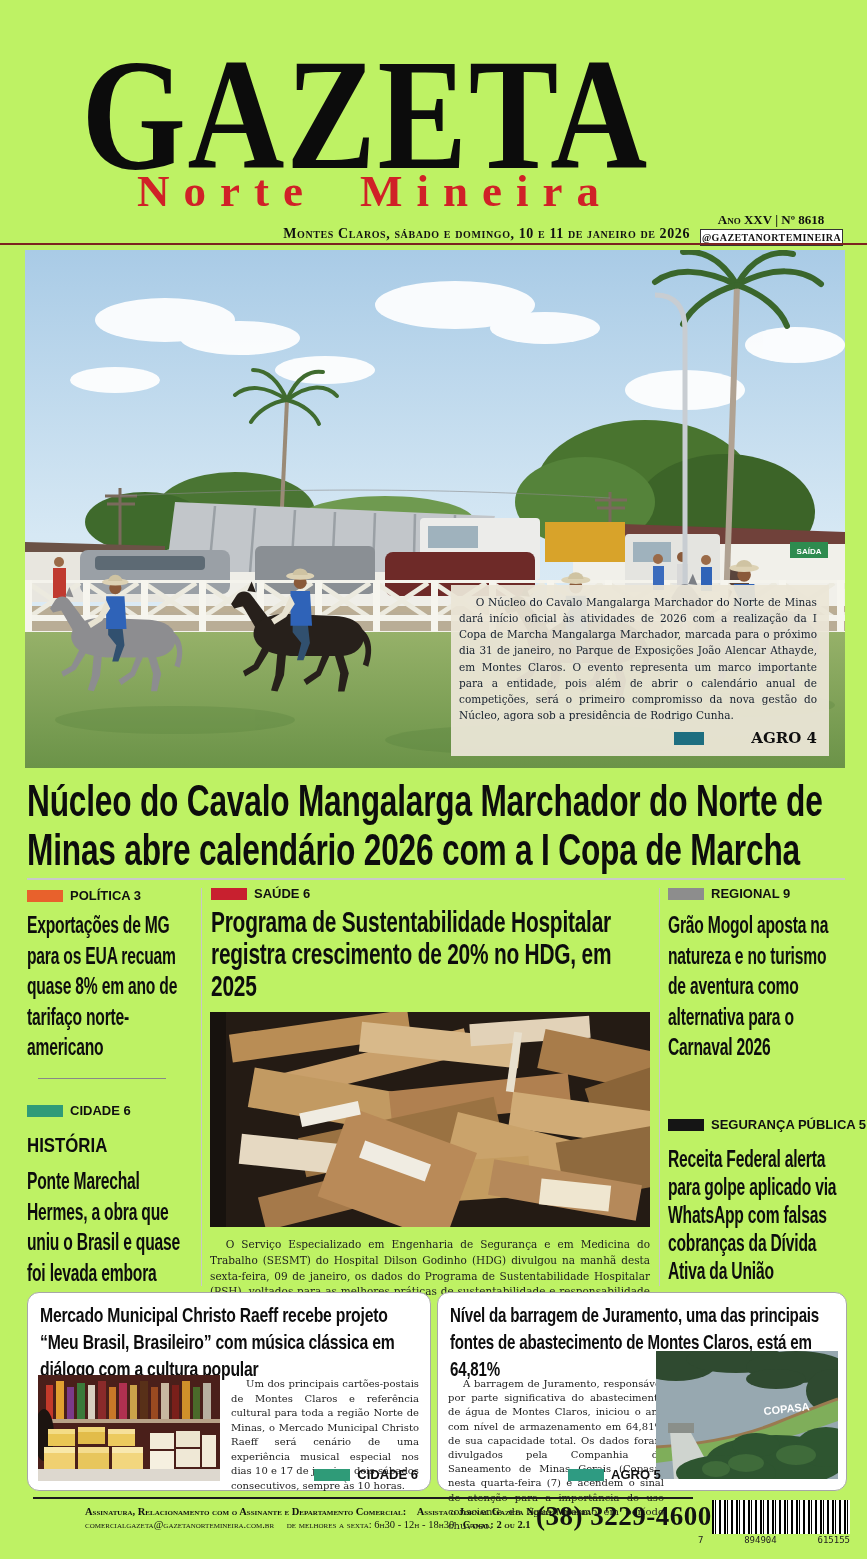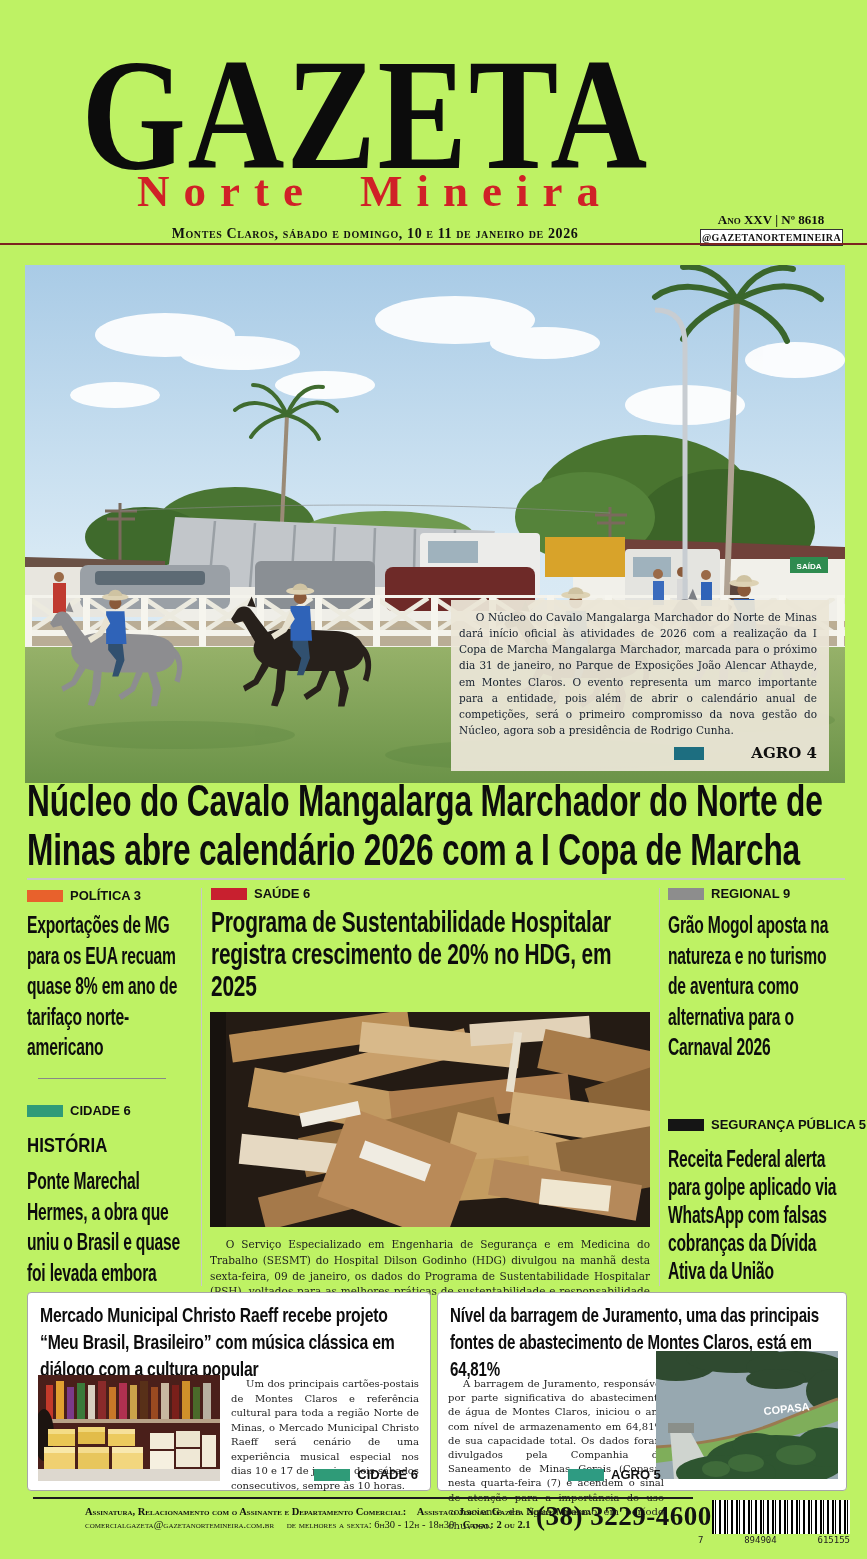--- a/index.html
+++ b/index.html
@@ -6,34 +6,34 @@
   #page{position:relative;width:867px;height:1559px;background:#bef264;margin:0 auto;overflow:hidden;
         font-family:"Liberation Sans",sans-serif;}
   .abs{position:absolute;}
 
   
   #mast-title{left:40px;top:36px;width:765px;transform:scaleX(0.85);transform-origin:0 0;
     font-family:"Liberation Serif",serif;font-weight:bold;font-size:158px;line-height:1;
     color:#0c0c0c;text-align:center;letter-spacing:2px;}
   #mast-sub{left:60px;top:165px;width:630px;text-align:center;font-family:"Liberation Serif",serif;
     font-weight:bold;font-size:45px;color:#d02127;letter-spacing:14px;word-spacing:18px;}
-  #dateline{left:60px;top:226px;width:630px;text-align:center;font-family:"Liberation Serif",serif;
+  #dateline{left:60px;top:226px;width:630px;text-align:right;font-family:"Liberation Serif",serif;
     font-variant:small-caps;font-weight:bold;font-size:14px;color:#111;letter-spacing:.6px;}
   #top-rule{left:0;top:243px;width:867px;height:2px;background:#7c2320;}
 
   #tv-box{left:697px;top:45px;width:148px;height:162px;background:#f6f6f6;text-align:center;}
   #tv-name{margin-top:2px;font-weight:bold;font-size:21px;color:#4e4e4e;transform:scaleX(0.82);transform-origin:50% 0;}
   #tv-region{font-weight:bold;font-size:10.5px;color:#d22a2a;letter-spacing:1px;}
   #edition{left:697px;top:212px;width:148px;text-align:center;font-family:"Liberation Serif",serif;
     font-variant:small-caps;font-weight:bold;font-size:13px;color:#111;}
   #social{left:700px;top:229px;width:141px;border:1px solid #333;background:#fff;text-align:center;
     font-family:"Liberation Serif",serif;font-weight:bold;font-size:10px;padding:2px 0;color:#111;letter-spacing:.4px;}
 
   
-  #lead-photo{left:25px;top:265px;width:820px;height:518px;}
+  #lead-photo{left:25px;top:250px;width:820px;height:518px;}
   #lead-cap{position:absolute;right:16px;bottom:12px;width:358px;background:rgba(235,230,215,.94);
     padding:9px 12px 6px 8px;font-family:"DejaVu Serif",serif;font-size:10.5px;line-height:1.55;
     color:#16202e;text-align:justify;}
   #lead-cap .ind{text-indent:1.6em;}
   .tag{display:flex;align-items:center;gap:7px;font-weight:bold;font-size:13px;color:#101010;white-space:nowrap;}
   .tag .sw{width:36px;height:12px;flex:0 0 auto;}
   #lead-cap .tag{justify-content:flex-end;margin-top:3px;font-size:15px;gap:47px;}
   #lead-cap .tag .sw{width:30px;height:13px;}
 
   
@@ -43,21 +43,21 @@
   .hl-side{font-size:23px;line-height:30.5px;width:254px;transform:scaleX(0.68);}
   .hl-center{font-size:29px;line-height:32px;width:612px;transform:scaleX(0.72);}
   .hl-box{font-size:21px;line-height:27px;width:510px;transform:scaleX(0.75);}
   .kicker{font-weight:bold;font-size:21px;color:#0d0d0d;transform:scaleX(0.8);transform-origin:0 0;width:220px;}
 
   .vrule{width:1px;background:#c8c8c8;}
   .body-serif{font-family:"DejaVu Serif",serif;color:#1d1d1d;text-align:justify;}
   .body-serif .ind{text-indent:1.5em;}
 
   
-  .nbox{border:1.5px solid #a7a7a7;border-radius:4px;background:#fff;}
+  .nbox{border:1.5px solid #a7a7a7;border-radius:12px;background:#fff;}
   
   #foot-rule{left:33px;top:1497px;width:660px;height:2px;background:#1c1c1c;}
   .fline{font-family:"Liberation Serif",serif;font-variant:small-caps;font-size:10.5px;color:#111;white-space:nowrap;}
   .fbold{font-weight:bold;}
   #phone{left:536px;top:1501px;font-family:"Liberation Serif",serif;font-weight:bold;font-size:27px;color:#111;letter-spacing:.5px;}
   #barcode{left:698px;top:1500px;width:158px;height:50px;}
   #bars{position:absolute;left:14px;top:0;width:138px;height:34px;
     background:repeating-linear-gradient(90deg,#000 0 2px,#fff 2px 3px,#000 3px 4px,#fff 4px 7px,#000 7px 9px,#fff 9px 12px);}
   #bc-nums{position:absolute;left:0;top:35px;width:152px;display:flex;justify-content:space-between;
     font-family:"DejaVu Sans Mono",monospace;font-size:9px;color:#222;}

